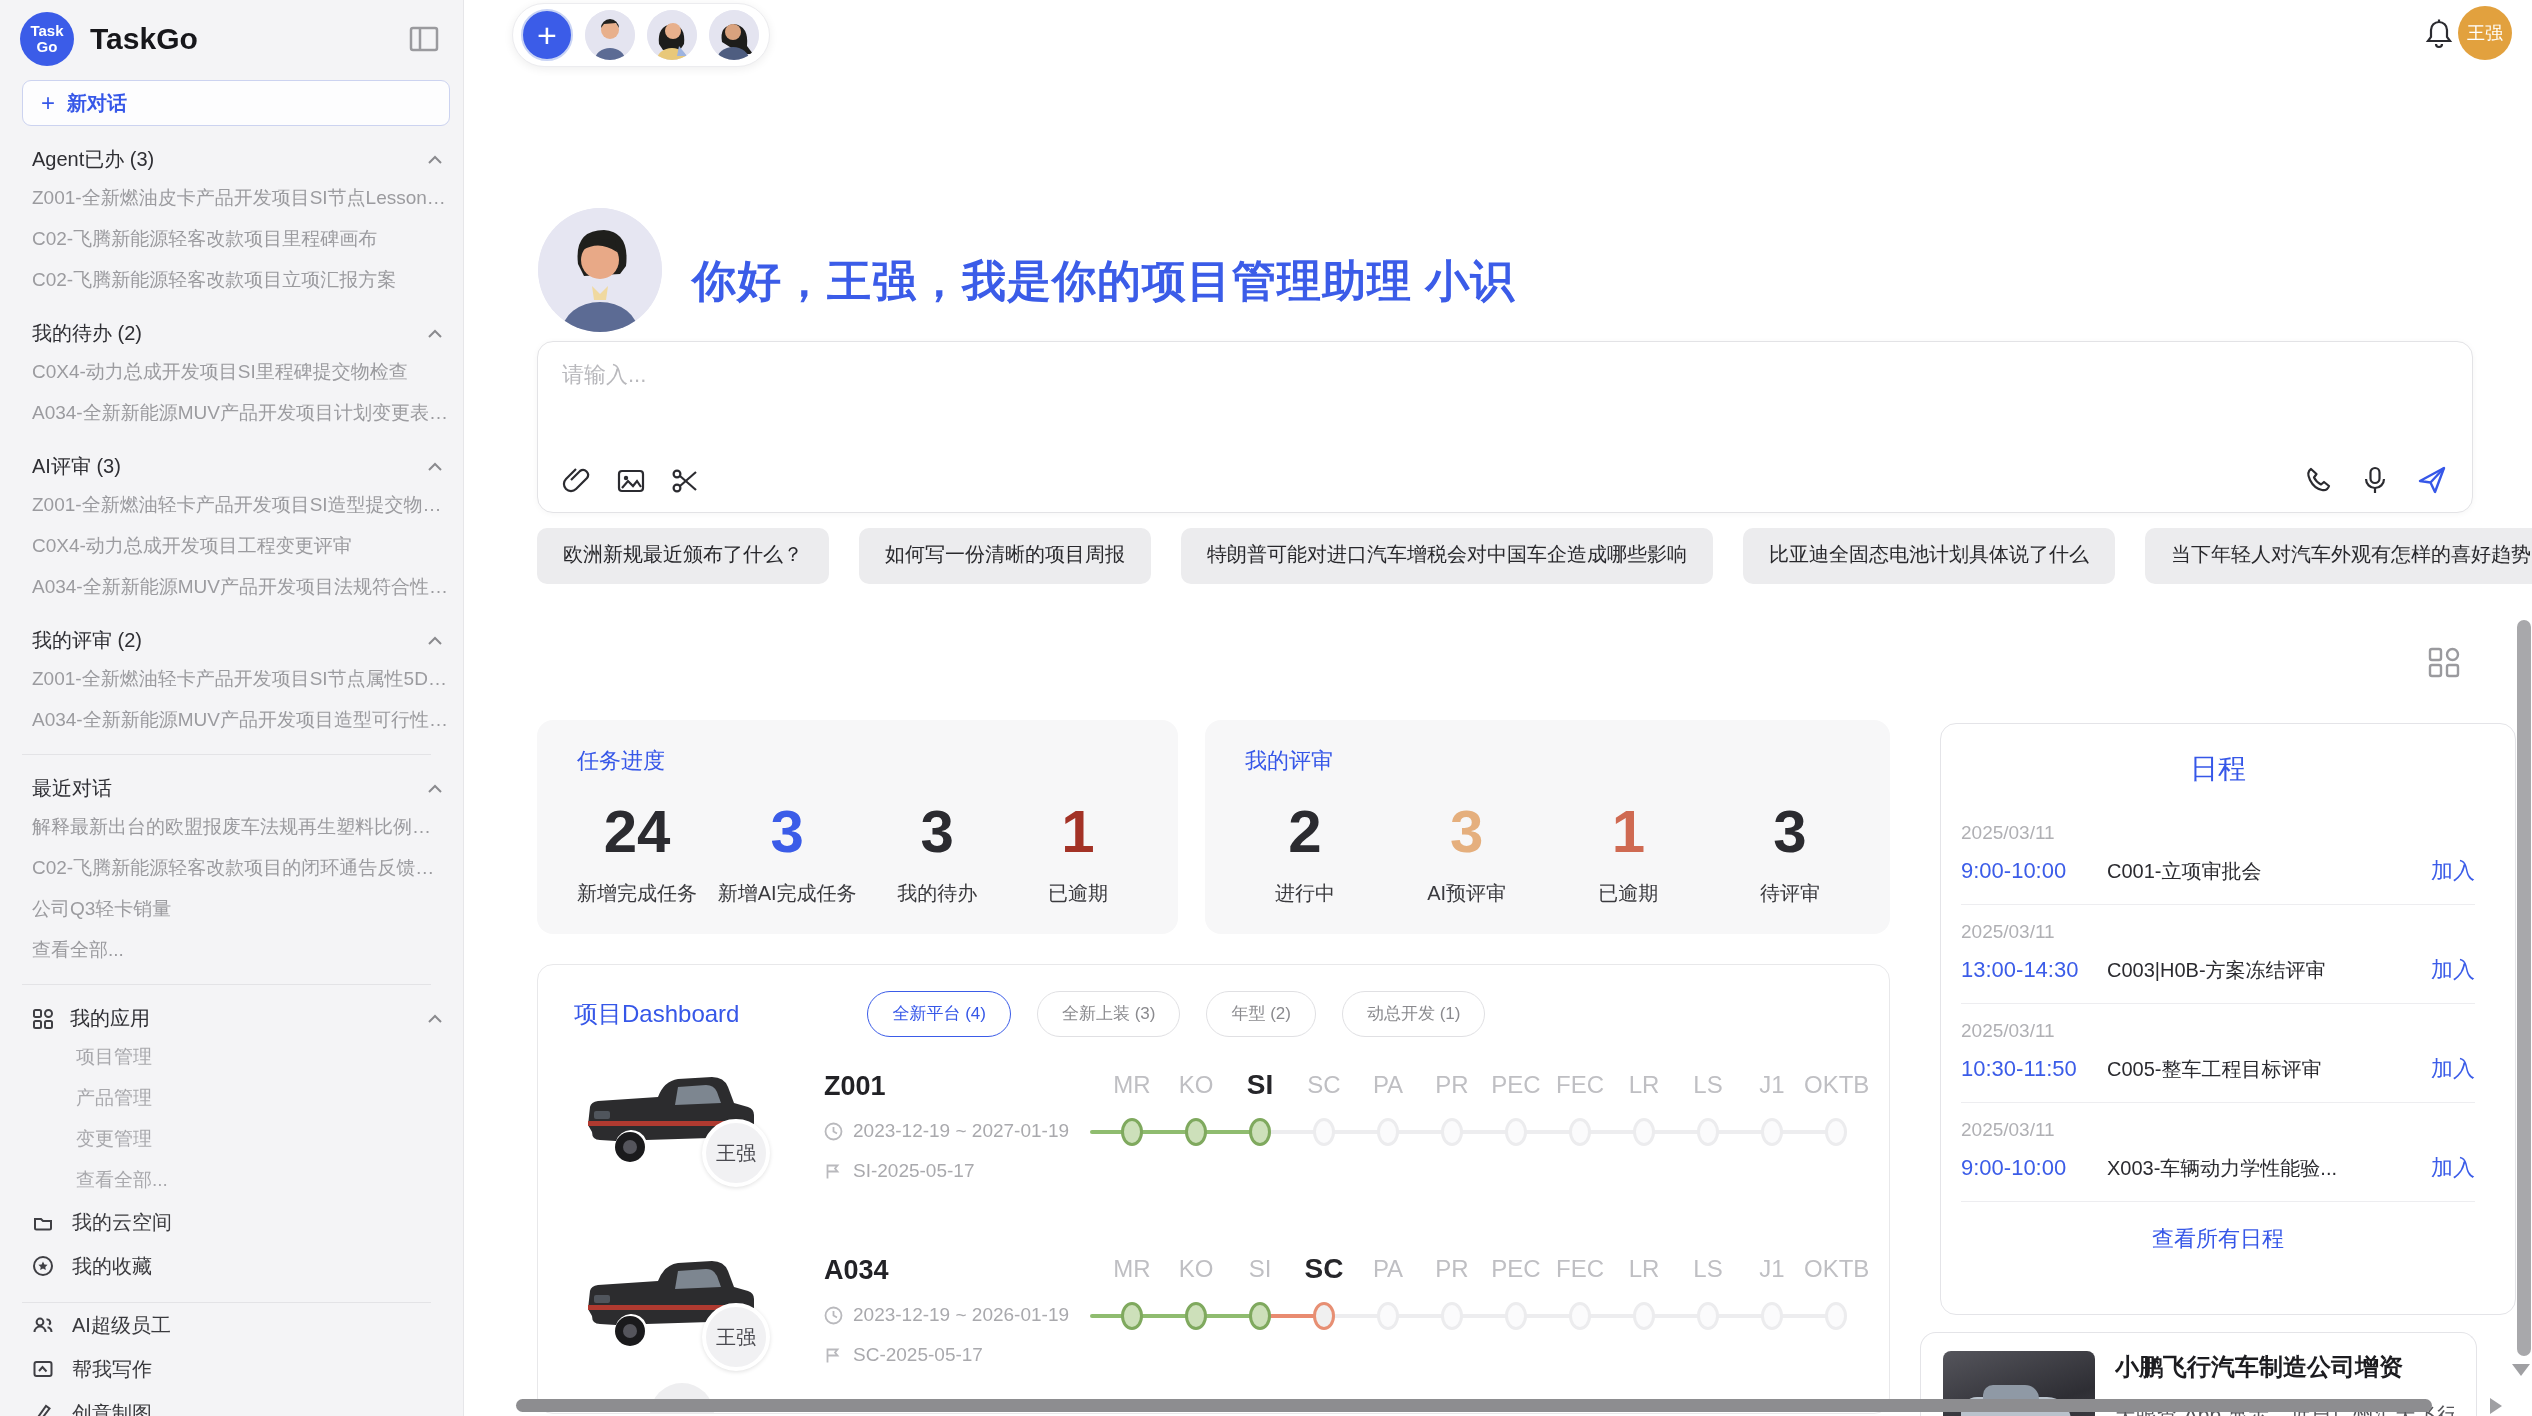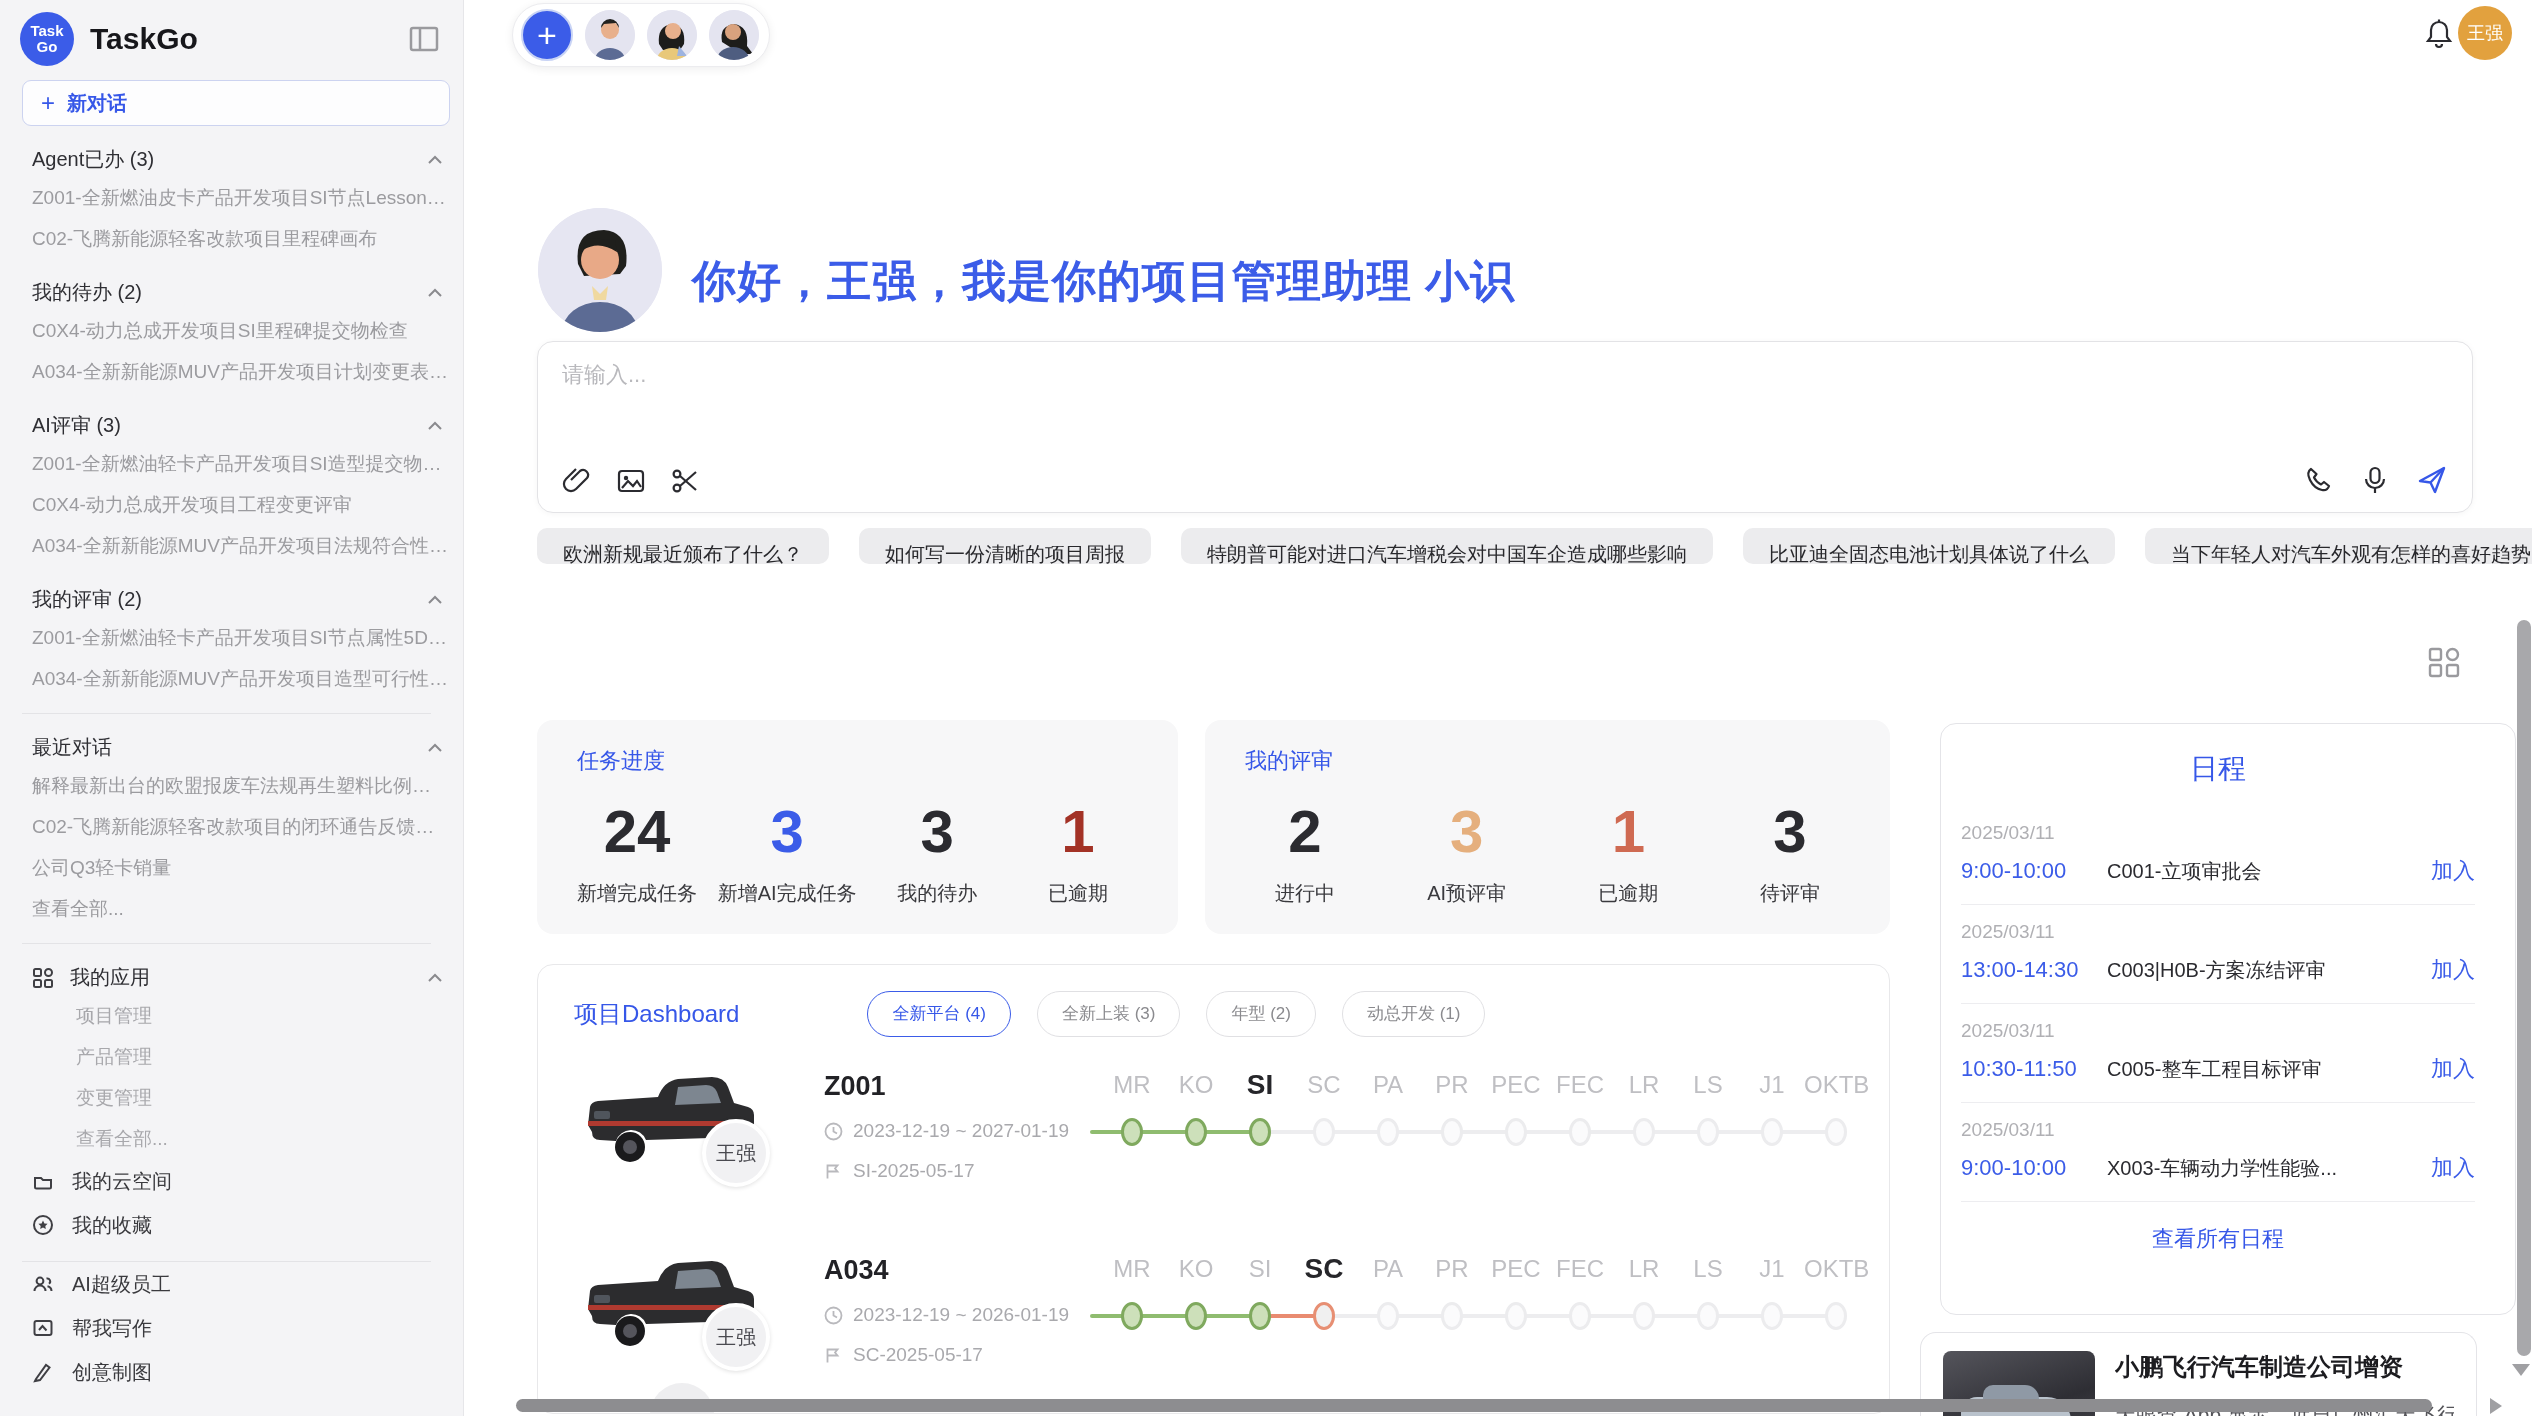--- a/index.html
+++ b/index.html
@@ -56,21 +56,21 @@
   .composer textarea { position:absolute; left:24px; top:18px; width:1880px; height:100px;
     border:none; outline:none; resize:none; font-size:22px; color:#2b2b30;
     font-family:"Liberation Sans","DejaVu Sans",sans-serif; }
   .composer textarea::placeholder { color:#b9b9bd; }
   .comp-icons-l { position:absolute; left:24px; bottom:16px; display:flex; gap:24px; }
   .comp-icons-r { position:absolute; right:24px; bottom:16px; display:flex; gap:26px; align-items:center; }
   .cicon { cursor:pointer; }
 
   
   .chips { position:absolute; left:537px; top:528px; display:flex; gap:30px; }
-  .chip { background:#ececee; border-radius:10px; height:36px; line-height:52px;
+  .chip { background:#ececee; border-radius:10px; height:56px; line-height:52px;
     padding:0 26px; font-size:20px; color:#28282c; white-space:nowrap; cursor:pointer; }
 
   
   .brief-title { position:absolute; left:537px; top:634px; width:1939px; text-align:center;
     font-size:34px; font-weight:700; color:#222226; }
   .grid-icon { position:absolute; left:2424px; top:642px; cursor:pointer; }
   .stat-card { position:absolute; top:720px; height:214px; background:#f7f7f8; border-radius:16px;
     padding:26px 40px 0 40px; }
   .stat-card .sc-title { font-size:22px; color:#3657e8; }
   .stat-row { display:flex; justify-content:space-between; margin-top:24px; }
@@ -177,20 +177,21 @@
 
     <div class="sb-scroll">
       <div class="sb-header">
         <span>Agent已办 (3)</span>
         <svg class="chev" width="16" height="10" viewBox="0 0 16 10">
             <polyline points="2,8 8,2 14,8" fill="none" stroke="#8a8a8e" stroke-width="2"></polyline>
           </svg>
       </div>
       <div class="sb-item">Z001-全新燃油皮卡产品开发项目SI节点Lesson Learn报告</div>
       <div class="sb-item">C02-飞腾新能源轻客改款项目里程碑画布</div>
+      <div class="sb-item">C02-飞腾新能源轻客改款项目立项汇报方案</div>
 
       <div class="sb-header">
         <span>我的待办 (2)</span>
         <svg class="chev" width="16" height="10" viewBox="0 0 16 10">
             <polyline points="2,8 8,2 14,8" fill="none" stroke="#8a8a8e" stroke-width="2"></polyline>
           </svg>
       </div>
       <div class="sb-item">C0X4-动力总成开发项目SI里程碑提交物检查</div>
       <div class="sb-item">A034-全新新能源MUV产品开发项目计划变更表编写</div>
 

